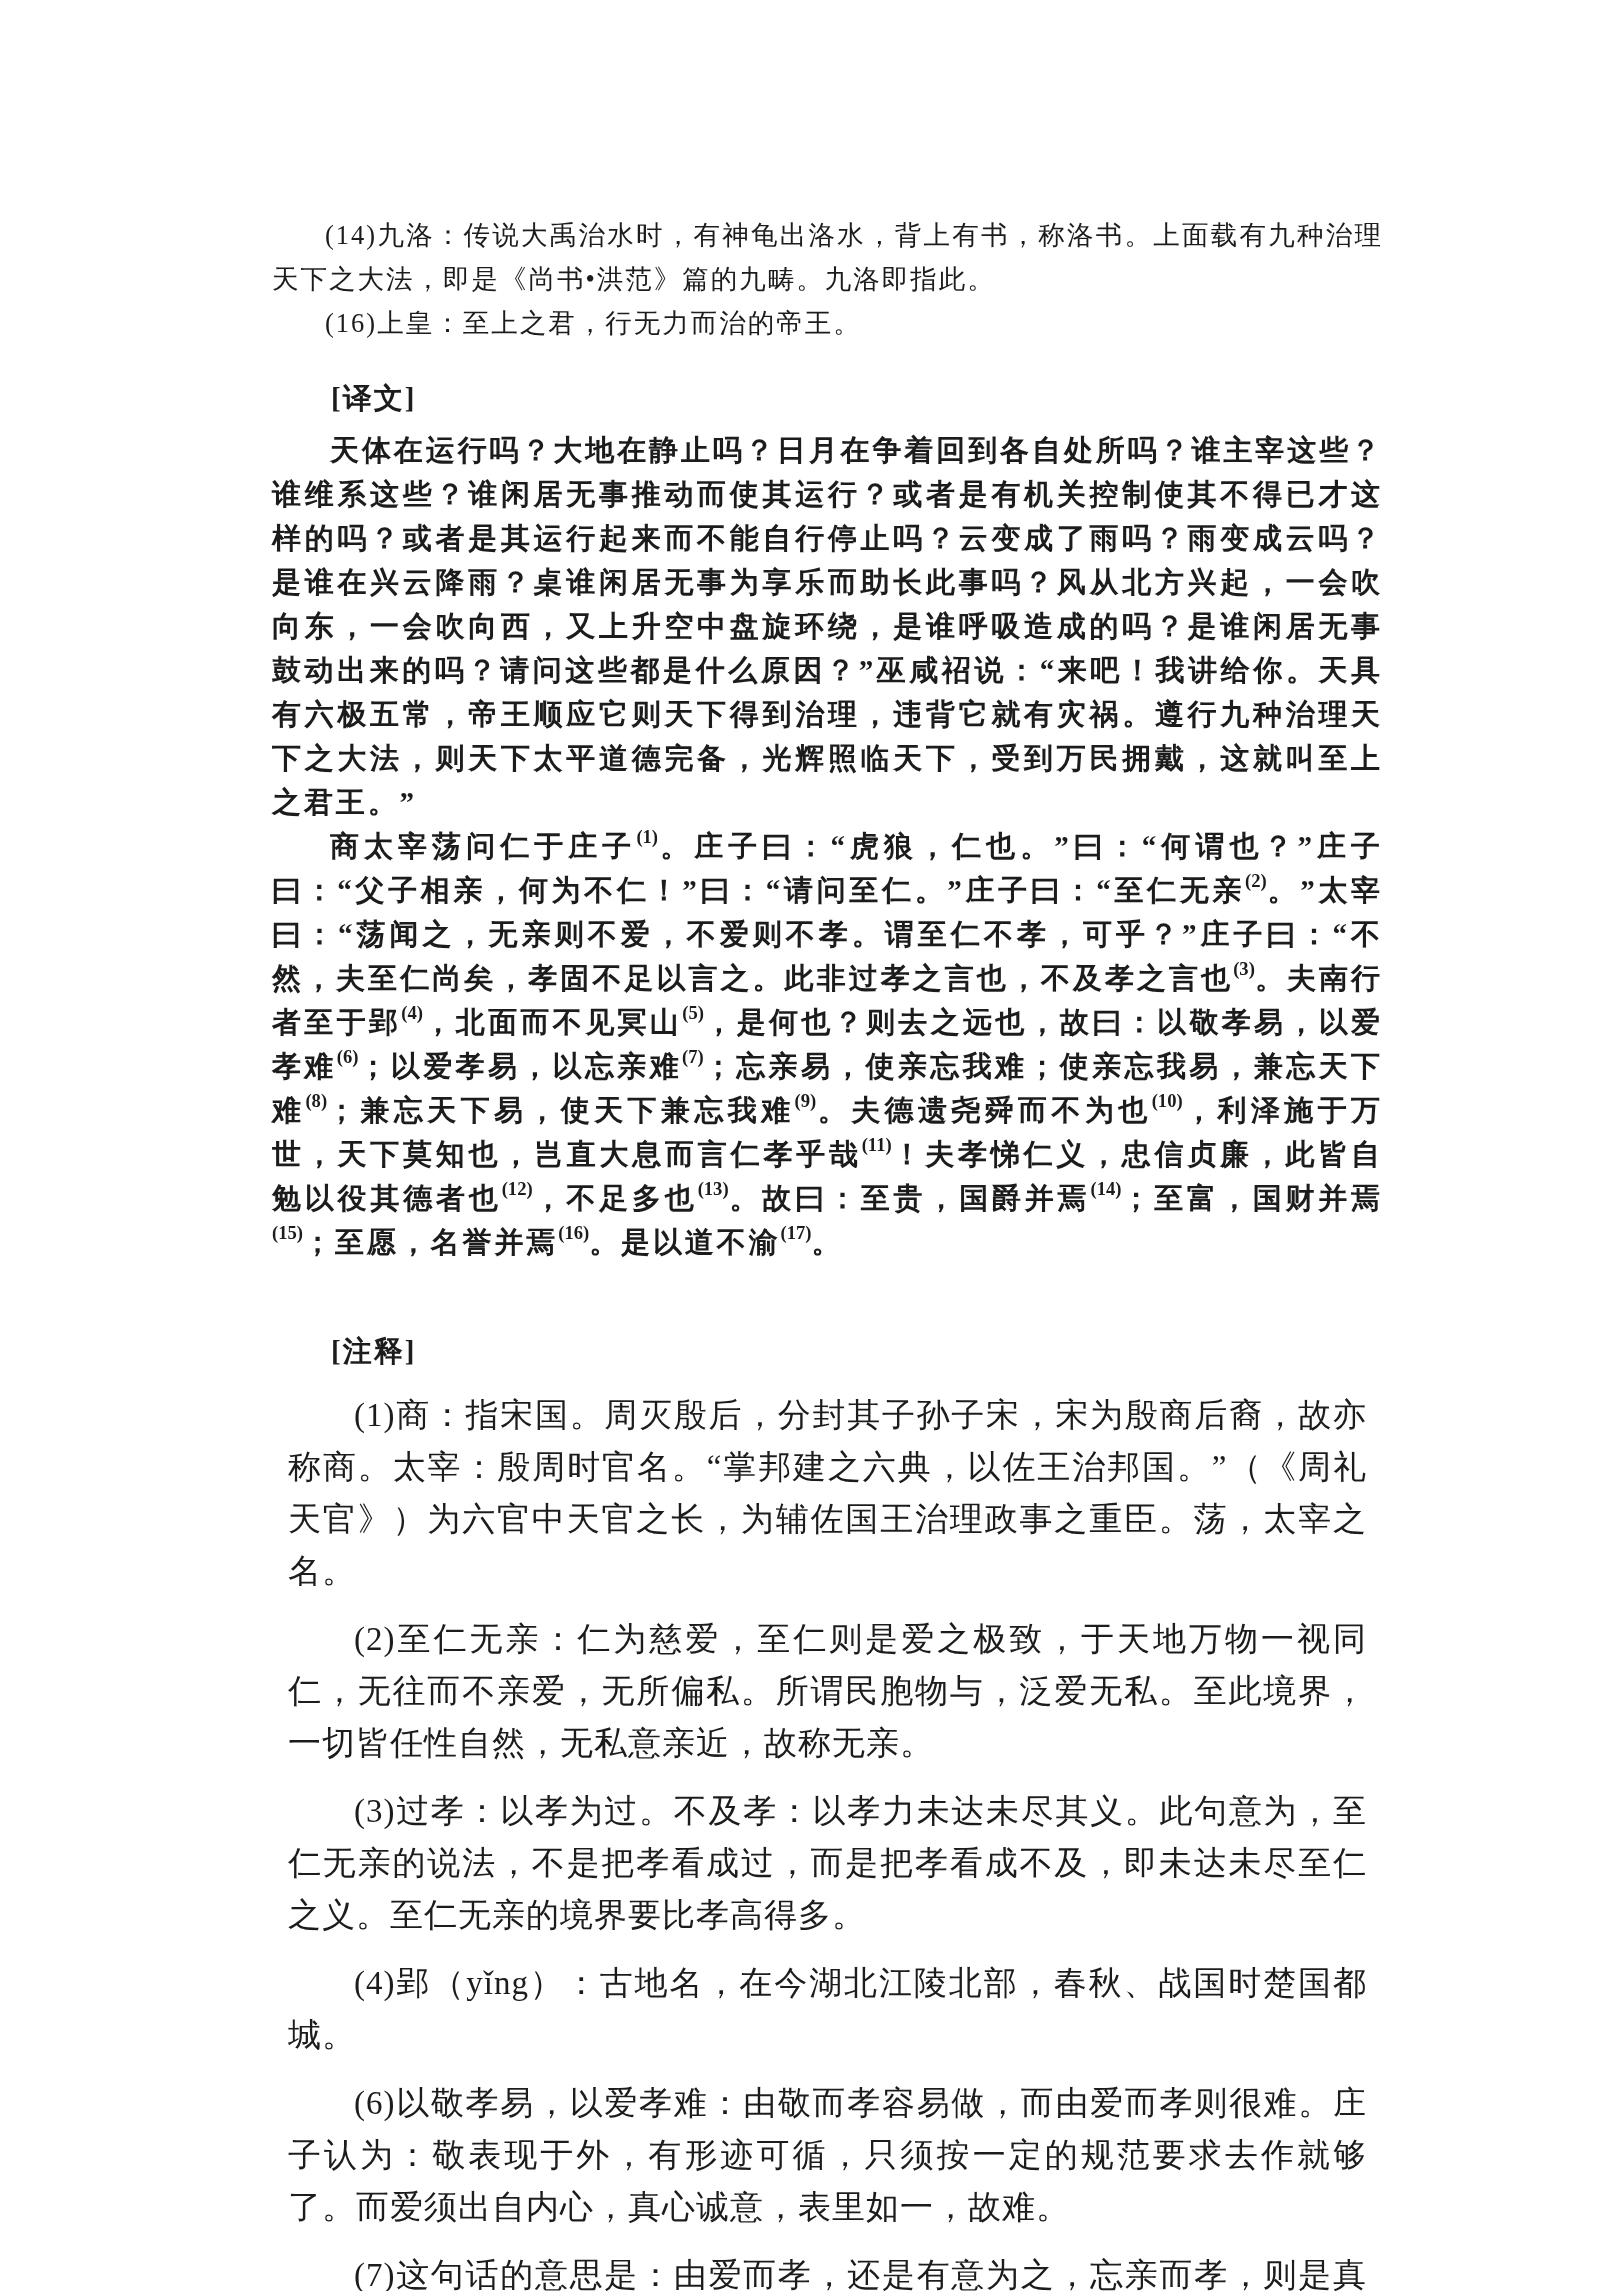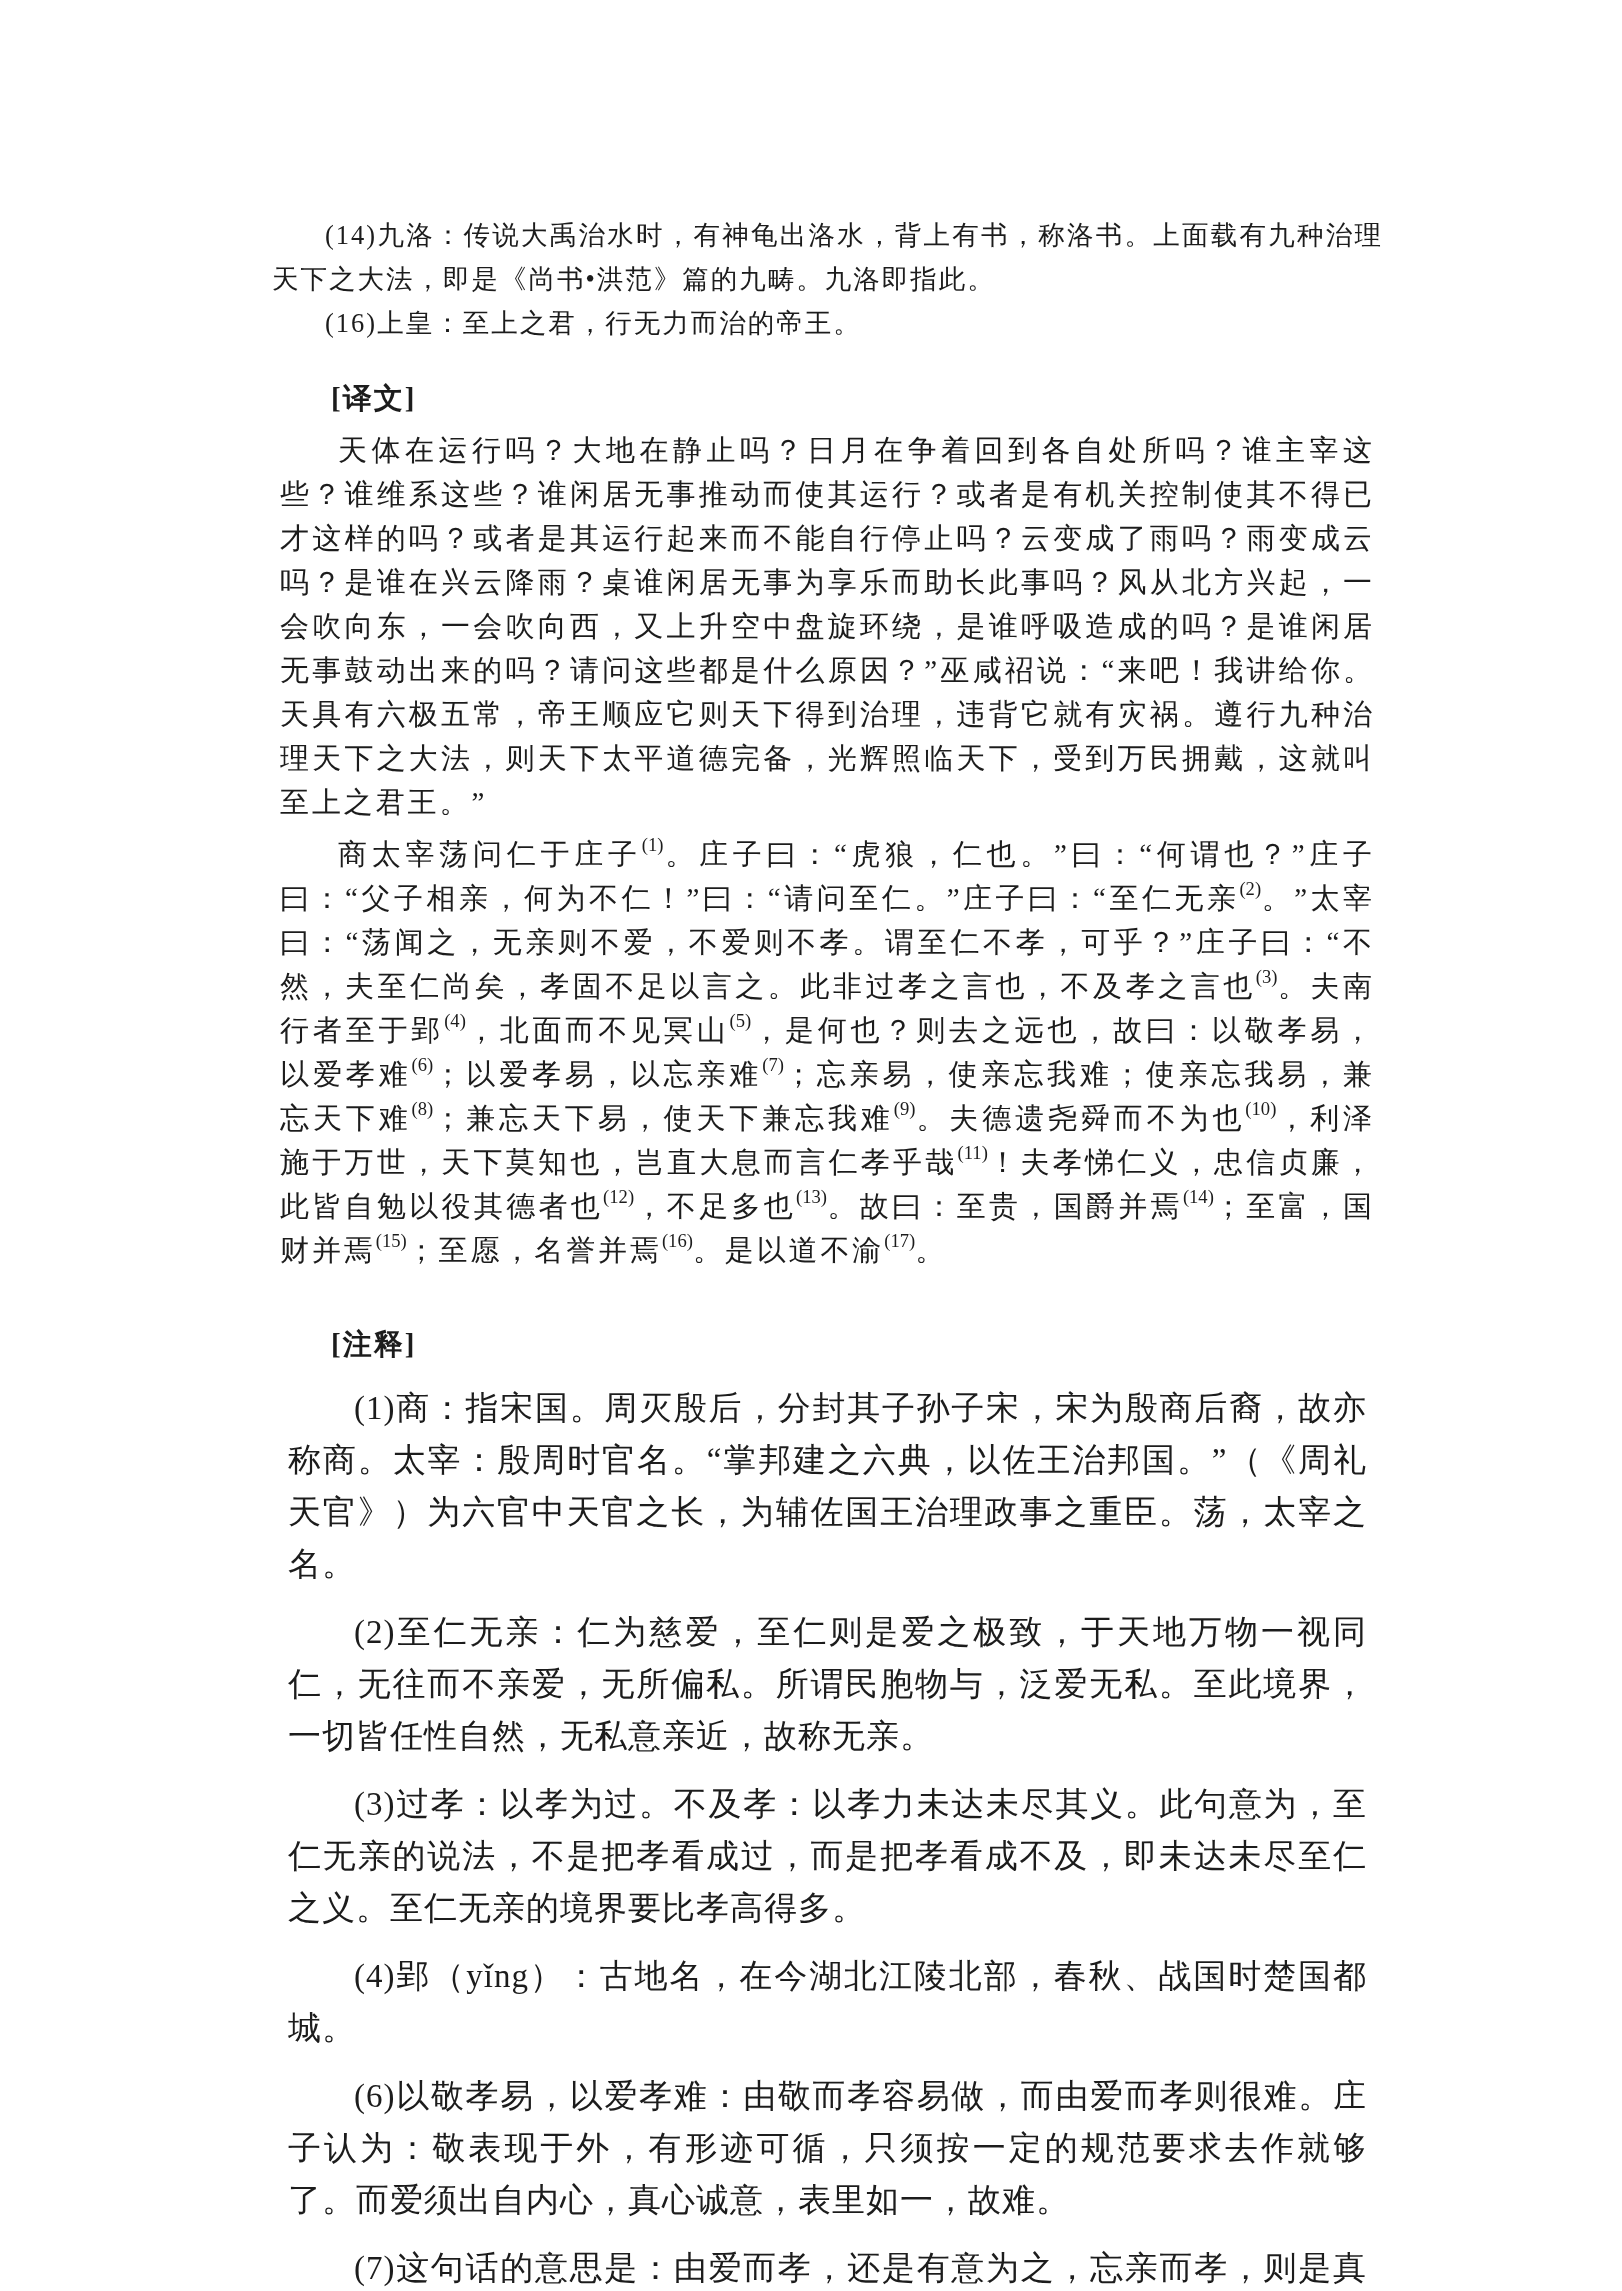--- a/index.html
+++ b/index.html
@@ -31,29 +31,30 @@
     text-align: justify;
   }
   .section-heading {
     margin: 31px 0 7.8px 59px;
     font-size: 29px;
     line-height: 44px;
     font-weight: bold;
     letter-spacing: 2px;
   }
   .section-heading.second {
-    margin-top: 50px;
+    margin-top: 65px;
   }
   .body-para {
-    margin: 8px;
+    margin: 0;
     font-size: 29px;
     line-height: 44px;
     letter-spacing: 2.9px;
     text-indent: 2em;
     text-align: justify;
+    font-weight: bold;
   }
   .body-para sup {
     font-size: 18.6px;
     letter-spacing: 0;
     line-height: 0;
     vertical-align: 12.7px;
   }
   .notes p {
     margin: 16px;
     font-size: 33px;

